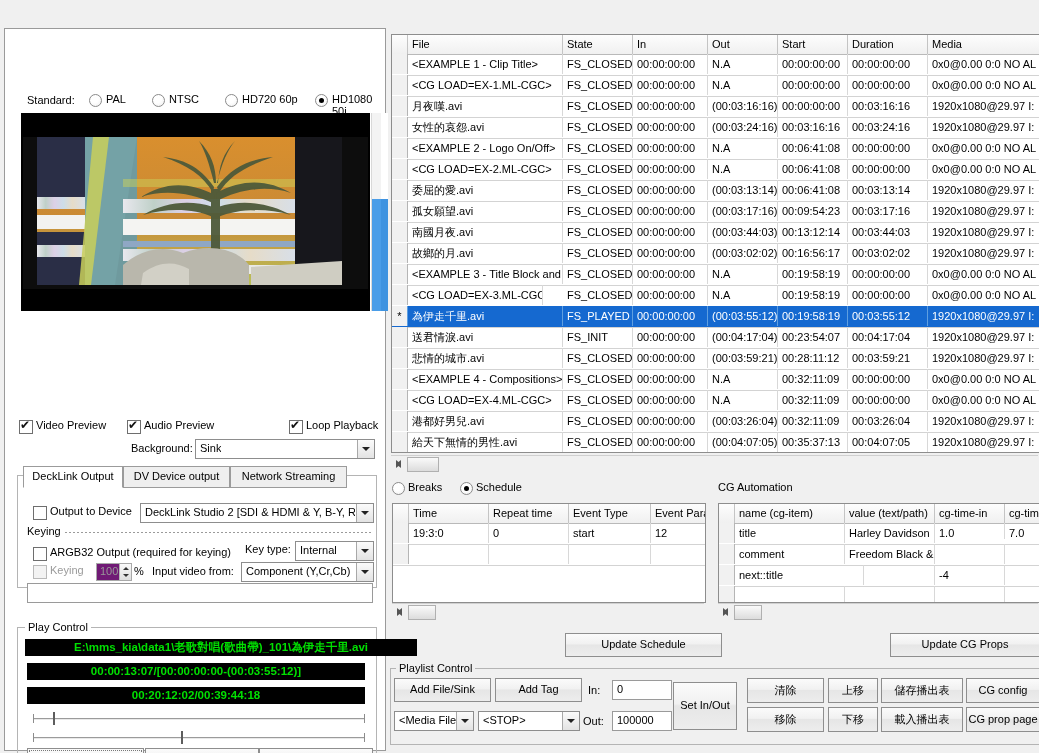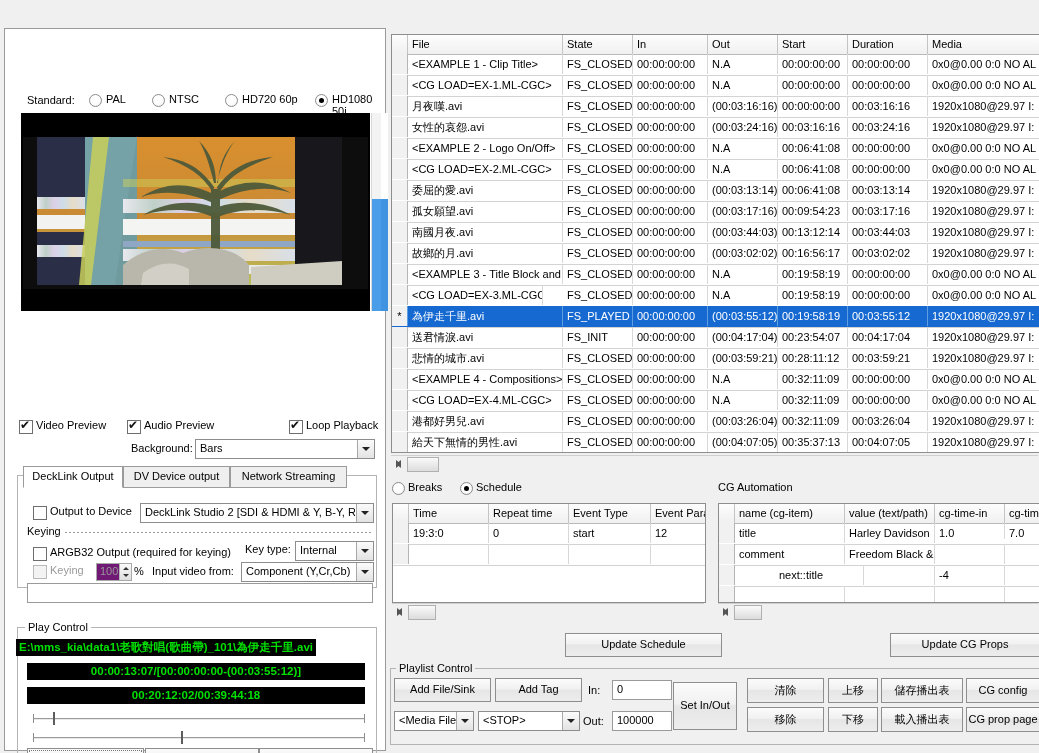--- a/index.html
+++ b/index.html
@@ -199,21 +199,21 @@
       <span class="ckb on"></span>
       <span class="cbl">Audio Preview</span>
     </div>
     <div class="cbrow" style="left:284px;top:391px">
       <span class="ckb on"></span>
       <span class="cbl">Loop Playback</span>
     </div>
 
     <div class="fieldlbl" style="left:126px;top:413px">Background:</div>
     <div class="combo" style="left:190px;top:410px;width:178px">
-      <span class="txt">Bars</span>
+      <span class="txt">Sink</span>
       <span class="arrowbox"></span>
     </div>
 
     <div class="groupbox" style="left:12px;top:446px;width:358px;height:111px"></div>
     <div class="tabbtn sel" style="left:18px;top:437px;width:98px">DeckLink Output</div>
     <div class="tabbtn" style="left:118px;top:437px;width:105px">DV Device output</div>
     <div class="tabbtn" style="left:225px;top:437px;width:115px">Network Streaming</div>
 
     <div class="cbrow" style="left:28px;top:477px">
       <span class="ckb"></span>
@@ -252,21 +252,21 @@
       <span class="arrowbox"></span>
     </div>
 
     <div class="textbox" style="left:22px;top:554px;width:344px;height:18px">
       <span style="position:absolute;left:4px;top:2px"></span>
     </div>
 
     <div class="groupbox" style="left:12px;top:598px;width:358px;height:143px"></div>
     <div class="grouplbl" style="left:20px;top:592px">Play Control</div>
 
-    <div class="led" style="left:11px;top:610px;width:300px;height:17px">E:\mms_kia\data1\老歌對唱(歌曲帶)_101\為伊走千里.avi</div>
+    <div class="led" style="left:20px;top:610px;width:392px;height:17px">E:\mms_kia\data1\老歌對唱(歌曲帶)_101\為伊走千里.avi</div>
     <div class="led" style="left:22px;top:634px;width:338px;height:17px">00:00:13:07/[00:00:00:00-(00:03:55:12)]</div>
     <div class="led" style="left:22px;top:658px;width:338px;height:17px">00:20:12:02/00:39:44:18</div>
 
     <div class="slider" style="left:28px;top:683px;width:332px">
       <span class="track"></span>
       <span class="lcap"></span>
       <span class="rcap"></span>
       <span class="knob" style="left:20px"></span>
     </div>
     <div class="slider" style="left:28px;top:702px;width:332px">
@@ -550,21 +550,21 @@
         </div>
         <div class="grow" style="top: 40px; height: 21px;">
           <div class="gc mark" style="left: 0px; width: 16px; height: 20px; line-height: 20px;"></div>
           <div class="gc" style="left: 16px; width: 110px; height: 20px; line-height: 20px;">comment</div>
           <div class="gc" style="left: 126px; width: 90px; height: 20px; line-height: 20px;">Freedom Black &amp; '</div>
           <div class="gc" style="left: 216px; width: 70px; height: 20px; line-height: 20px;"></div>
           <div class="gc" style="left: 286px; width: 60px; height: 20px; line-height: 20px;"></div>
         </div>
         <div class="grow" style="top: 61px; height: 21px;">
           <div class="gc mark" style="left: 0px; width: 16px; height: 20px; line-height: 20px;"></div>
-          <div class="gc" style="left: 16px; width: 129px; height: 20px; line-height: 20px; text-align: center;">next::title</div>
+          <div class="gc" style="left: 16px; width: 129px; height: 20px; line-height: 20px;">next::title</div>
           <div class="gc" style="left: 126px; width: 90px; height: 20px; line-height: 20px;"></div>
           <div class="gc" style="left: 216px; width: 70px; height: 20px; line-height: 20px;">-4</div>
           <div class="gc" style="left: 286px; width: 60px; height: 20px; line-height: 20px;"></div>
         </div>
         <div class="grow" style="top: 82px; height: 21px;">
           <div class="gc mark" style="left: 0px; width: 16px; height: 20px; line-height: 20px;"></div>
           <div class="gc" style="left: 16px; width: 110px; height: 20px; line-height: 20px;"></div>
           <div class="gc" style="left: 126px; width: 90px; height: 20px; line-height: 20px;"></div>
           <div class="gc" style="left: 216px; width: 70px; height: 20px; line-height: 20px;"></div>
           <div class="gc" style="left: 286px; width: 60px; height: 20px; line-height: 20px;"></div>

